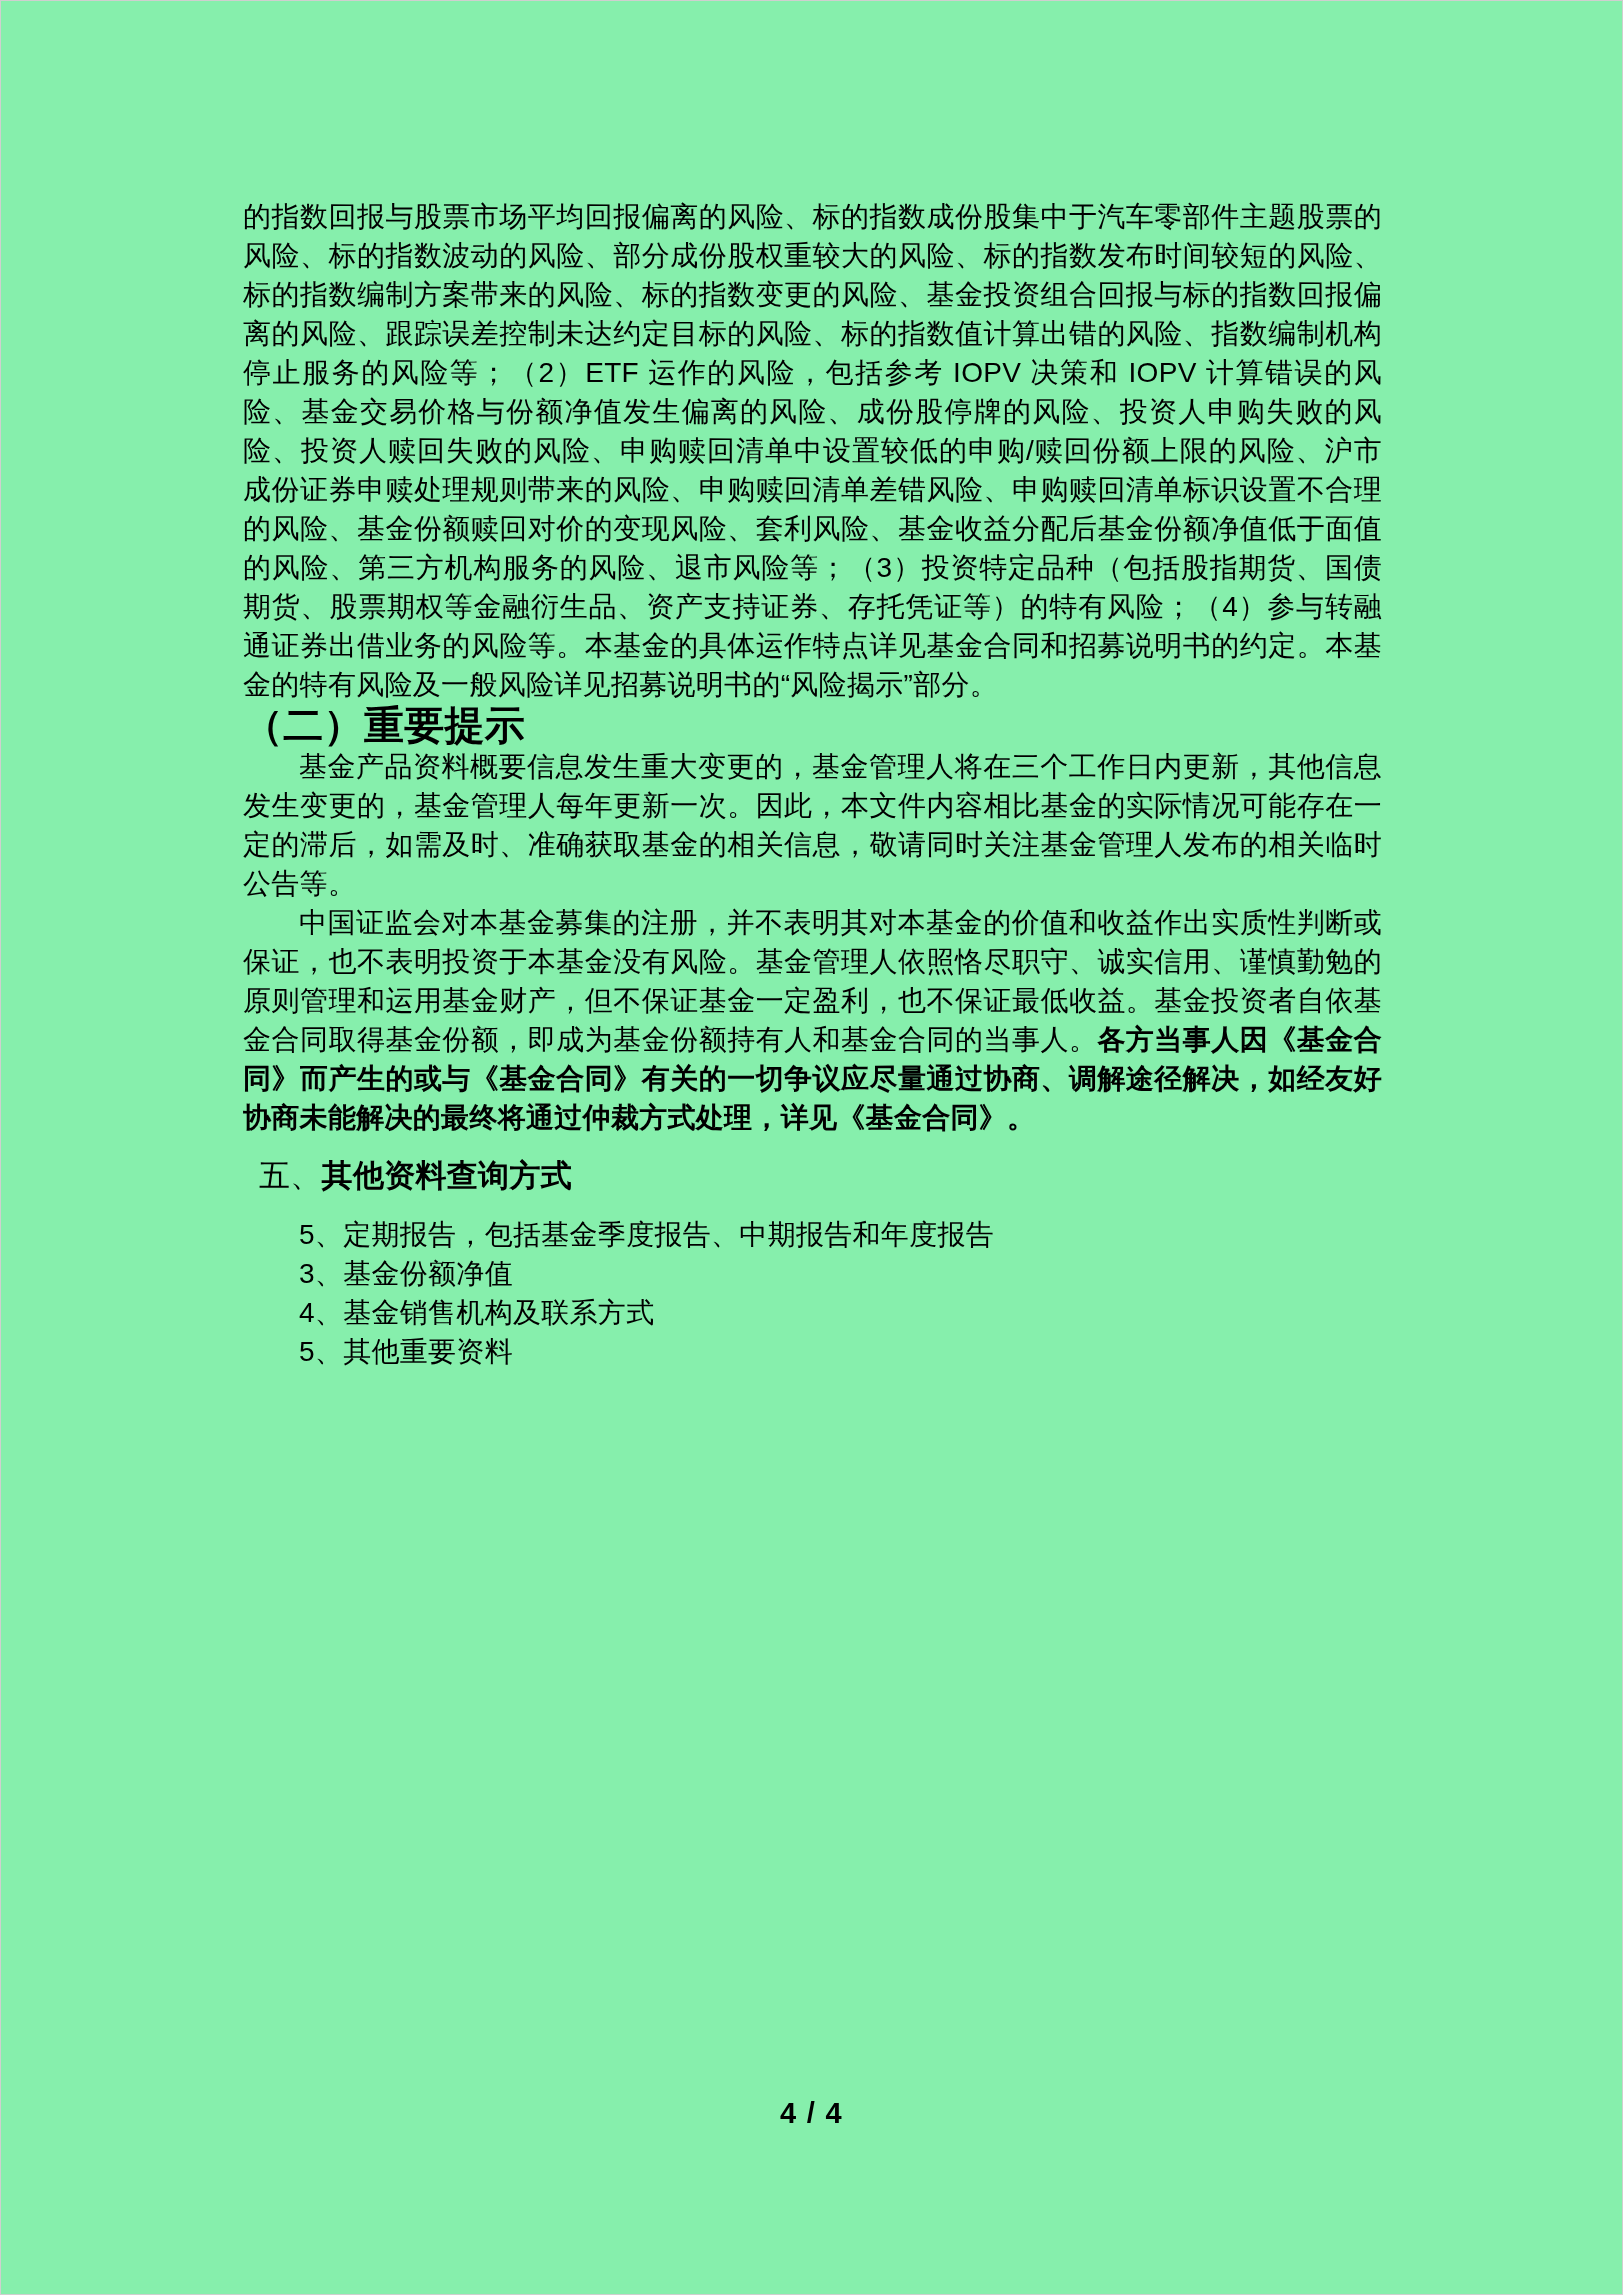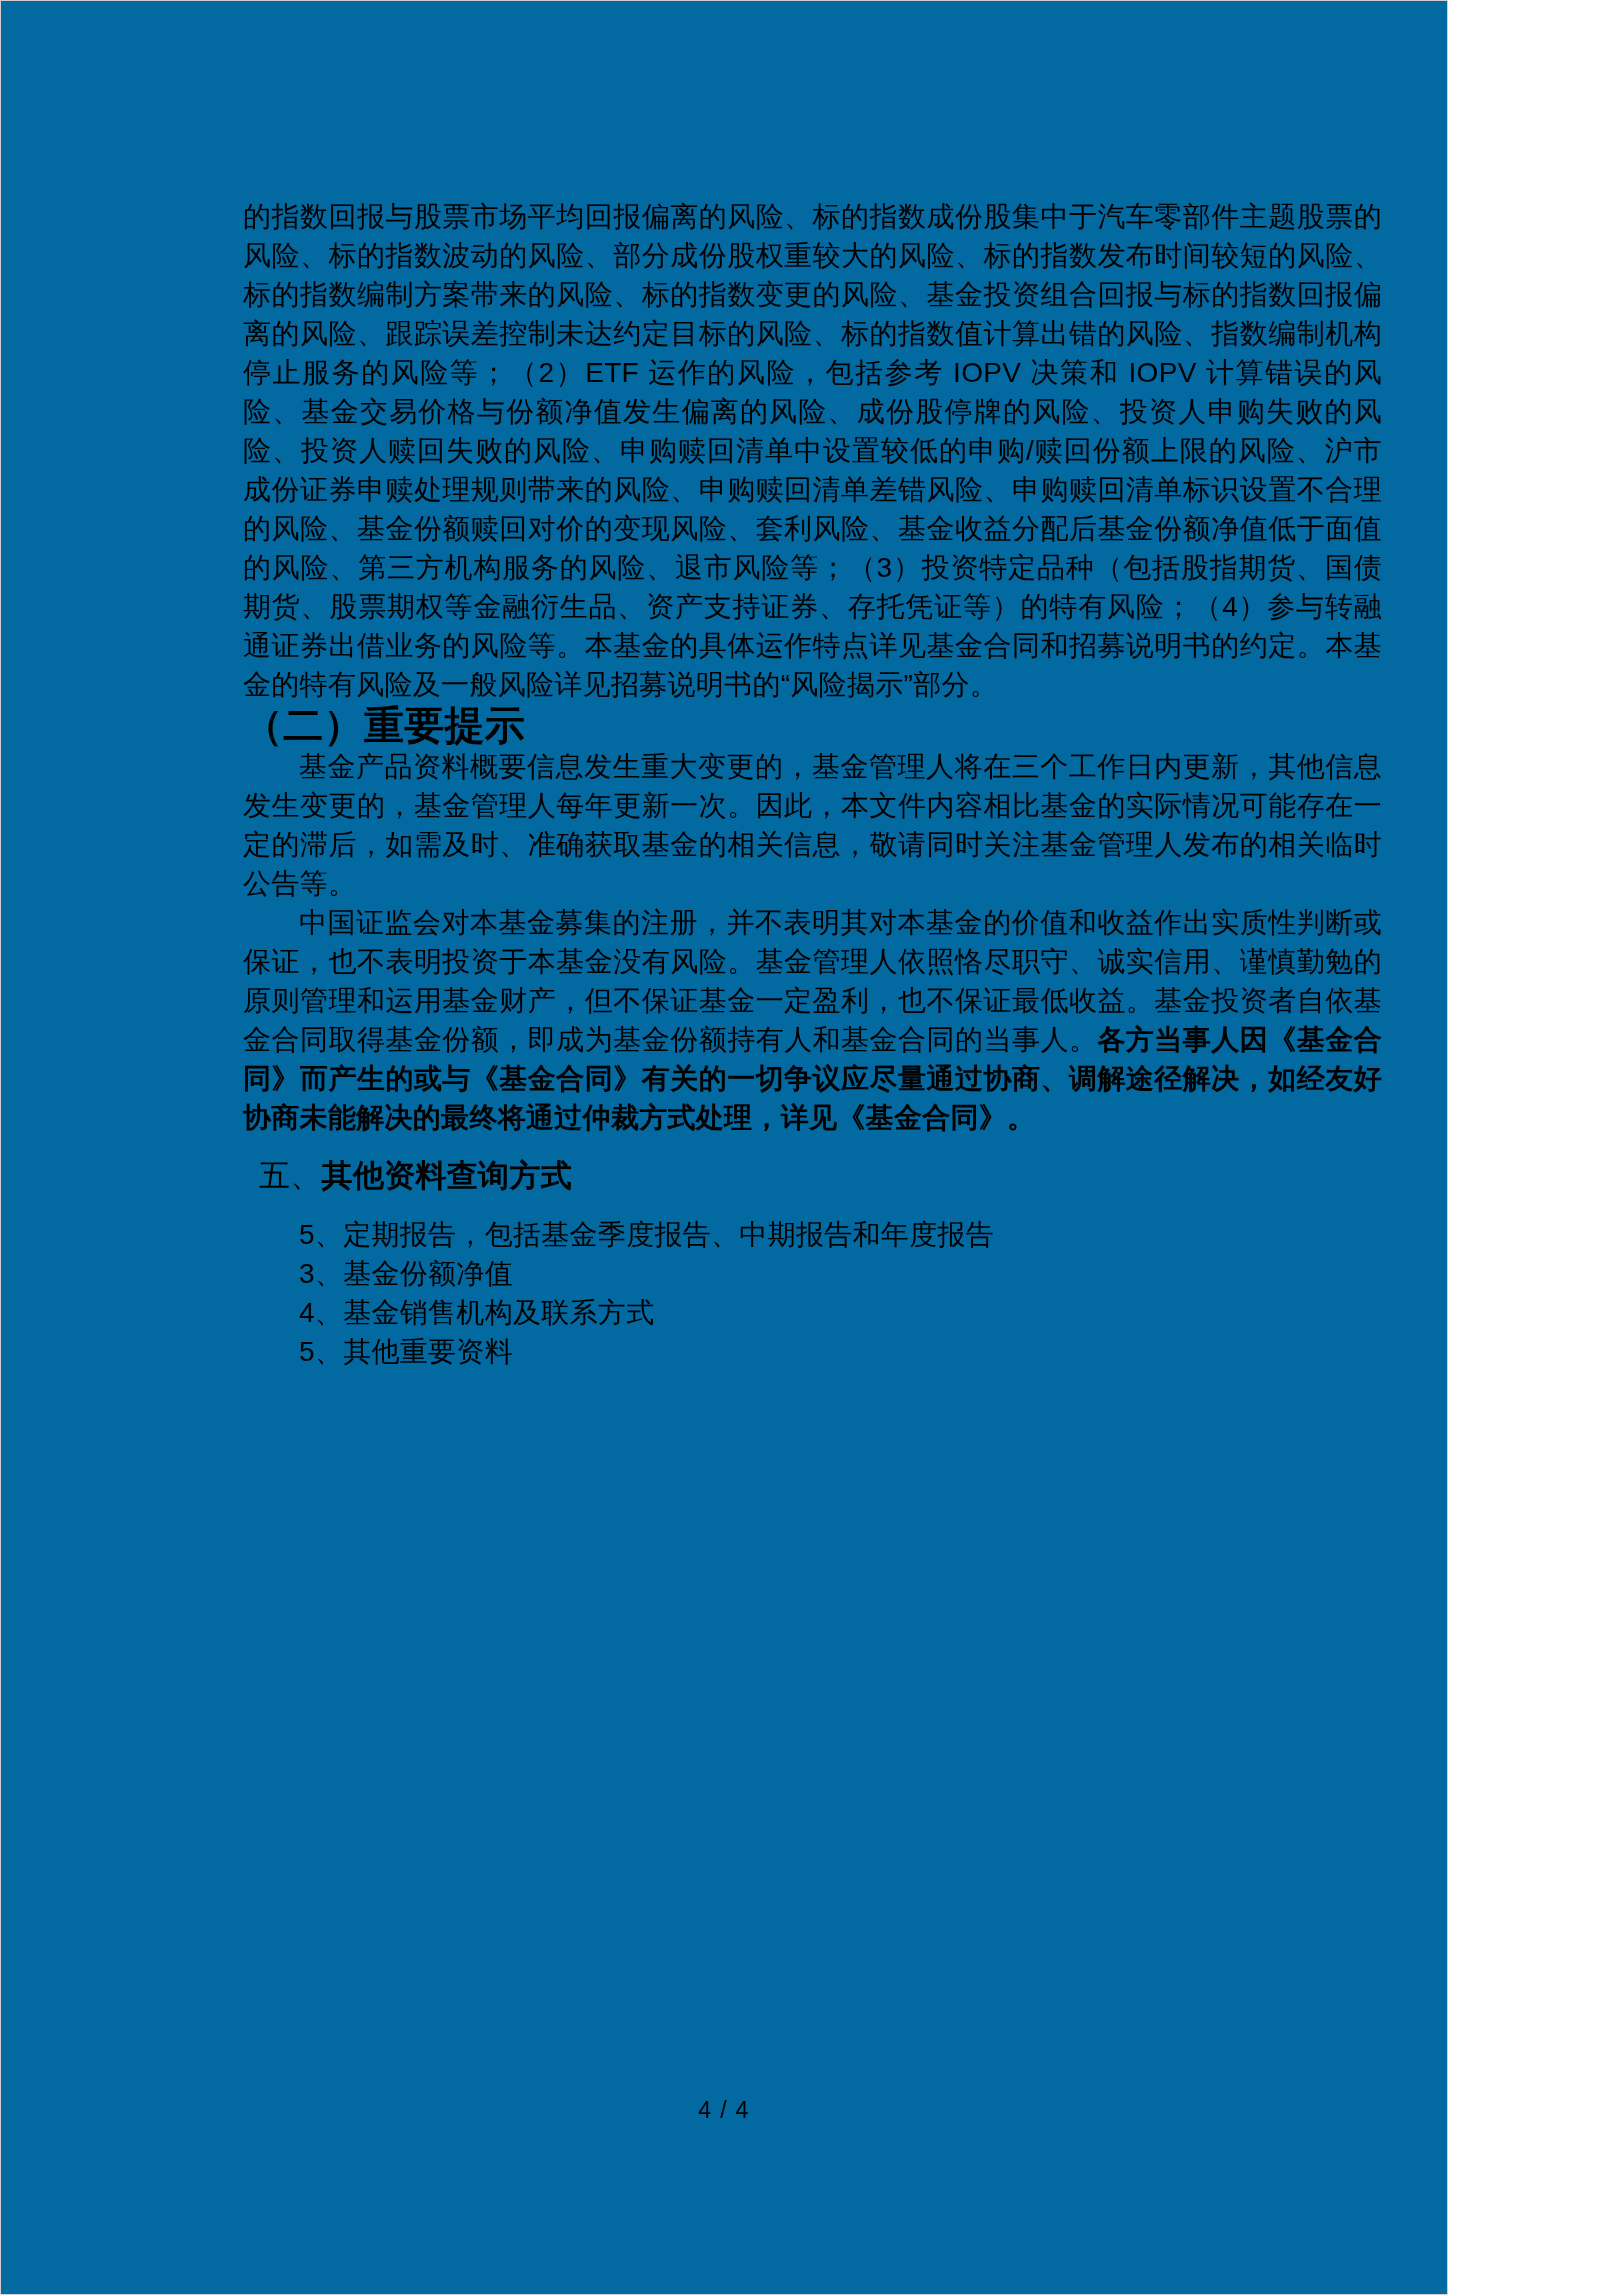--- a/index.html
+++ b/index.html
@@ -2,24 +2,24 @@
 <html style="font-size:10.5px"><head>
 <meta charset="utf-8">
 <style>
   html, body {
     margin: 0;
     padding: 0;
     background: #ffffff;
   }
   .page {
     position: relative;
-    width: 1448px;
+    width: 1623px;
     height: 2295px;
     box-sizing: border-box;
-    background: #0369a1;
+    background: #86efac;
     border: 0.7px solid #cfcfcf;
     font-family: "Liberation Sans", "DejaVu Sans", sans-serif;
     color: #000000;
   }
   .content {
     position: absolute;
     top: 196px;
     left: 242px;
     width: 1139px;
   }
@@ -66,22 +66,22 @@
     padding: 0;
   }
   .footer {
     position: absolute;
     top: 2096px;
     left: 0;
     width: 100%;
     text-align: center;
   }
   .footer .page-number {
-    font-size: 23px;
-    font-weight: normal;
+    font-size: 29px;
+    font-weight: bold;
     letter-spacing: 1.3px;
   }
 </style>
 </head>
 <body>
 
 <div class="page">
   <div class="content body-text">
 
     <p class="para">的指数回报与股票市场平均回报偏离的风险、标的指数成份股集中于汽车零部件主题股票的风险、标的指数波动的风险、部分成份股权重较大的风险、标的指数发布时间较短的风险、标的指数编制方案带来的风险、标的指数变更的风险、基金投资组合回报与标的指数回报偏离的风险、跟踪误差控制未达约定目标的风险、标的指数值计算出错的风险、指数编制机构停止服务的风险等；（2）ETF 运作的风险，包括参考 IOPV 决策和 IOPV 计算错误的风险、基金交易价格与份额净值发生偏离的风险、成份股停牌的风险、投资人申购失败的风险、投资人赎回失败的风险、申购赎回清单中设置较低的申购/赎回份额上限的风险、沪市成份证券申赎处理规则带来的风险、申购赎回清单差错风险、申购赎回清单标识设置不合理的风险、基金份额赎回对价的变现风险、套利风险、基金收益分配后基金份额净值低于面值的风险、第三方机构服务的风险、退市风险等；（3）投资特定品种（包括股指期货、国债期货、股票期权等金融衍生品、资产支持证券、存托凭证等）的特有风险；（4）参与转融通证券出借业务的风险等。本基金的具体运作特点详见基金合同和招募说明书的约定。本基金的特有风险及一般风险详见招募说明书的“风险揭示”部分。</p>

